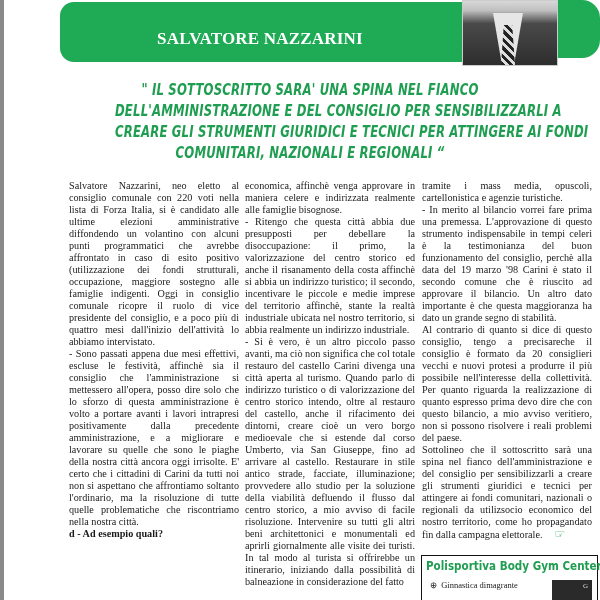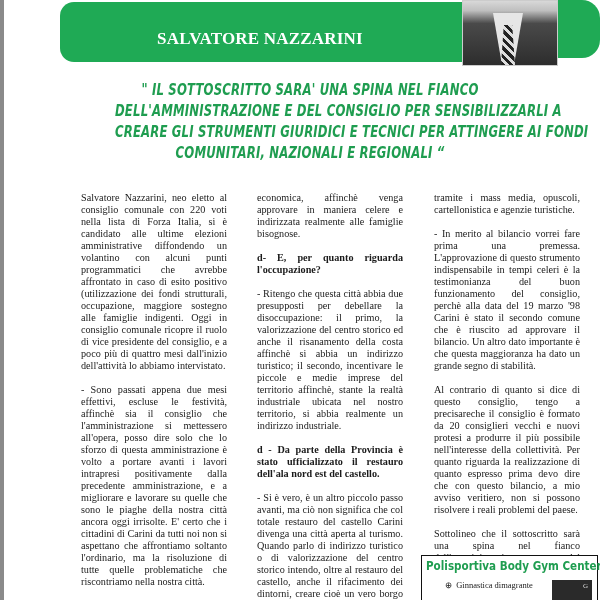--- a/index.html
+++ b/index.html
@@ -52,40 +52,40 @@
     text-align: center; color: #1f9d50;
     font-family: "DejaVu Sans", sans-serif; font-style: italic; font-weight: bold;
     font-size: 15px; line-height: 21px; letter-spacing: 0.2px;
     transform: scaleX(0.78); transform-origin: center top;
   }
   .quote-line { display: block; white-space: nowrap; }
   .col {
     position: absolute; top: 180px; width: 170px;
     font-size: 10.2px; line-height: 12px; text-align: justify;
   }
-  .col p { margin: 12px; }
+  .col p { margin: 0; }
   .col .q { font-weight: bold; }
   .col1 { left: 69px; }
   .col2 { left: 245px; }
   .col3 { left: 422px; font-family: Liberation Serif, serif; }
   .hand-icon {
     display: inline-block; margin-left: 12px; color: #1f9d50; font-size: 12px;
   }
   .ad {
     position: absolute; left: 421px; top: 555px; width: 175px; height: 60px;
     border: 1.5px solid #111; background: #fff;
   }
   .ad-title {
     position: absolute; left: 4px; top: 2px; width: 168px;
     color: #1f9d50; font-family: "DejaVu Sans", sans-serif; font-weight: bold;
     font-size: 13px; white-space: nowrap;
     transform: scaleX(0.8); transform-origin: left top;
   }
   .ad-item {
-    position: absolute; left: 8px; top: 24px; font-size: 8.5px; white-space: nowrap; margin-left: 15px;
+    position: absolute; left: 8px; top: 24px; font-size: 8.5px; white-space: nowrap;
   }
   .ad-item .bullet { margin-right: 4px; }
   .ad-img {
     position: absolute; left: 130px; top: 24px; width: 40px; height: 34px;
     background: #2a2a2a;
   }
   .ad-img span { position: absolute; right: 4px; top: 2px; color: #ddd; font-size: 7px; }
 </style>
 </head>
 <body>
@@ -111,23 +111,21 @@
 
 <div class="col col1">
   <p>Salvatore Nazzarini, neo eletto al consiglio comunale con 220  voti nella lista di Forza Italia, si è candidato alle ultime elezioni amministrative diffondendo un volantino con alcuni punti programmatici che avrebbe affrontato in caso di esito positivo (utilizzazione dei fondi strutturali, occupazione, maggiore sostegno alle famiglie indigenti. Oggi in consiglio comunale ricopre il ruolo di vice presidente del consiglio, e a poco più di quattro mesi dall'inizio dell'attività lo abbiamo intervistato.</p>
   <p>- Sono passati appena due mesi  effettivi, escluse le festività, affinchè sia il consiglio che l'amministrazione si mettessero all'opera, posso dire solo che lo sforzo di questa amministrazione è volto a portare avanti i lavori intrapresi positivamente dalla precedente amministrazione, e  a migliorare e lavorare su quelle che sono le piaghe della nostra città ancora oggi irrisolte. E' certo che i cittadini di Carini da tutti noi non si aspettano che affrontiamo soltanto l'ordinario, ma la risoluzione di tutte quelle problematiche che riscontriamo nella nostra città.</p>
   <p class="q">d - Ad esempio quali?</p>
 
 </div>
 
 <div class="col col2">
   <p>economica, affinchè venga approvare in maniera celere e indirizzata realmente alle famiglie bisognose.</p>
-  <p class="q">d- E, per quanto riguarda l'occupazione?</p>
   <p>- Ritengo che questa città abbia due presupposti per debellare la disoccupazione: il primo, la valorizzazione del centro storico ed anche il risanamento della costa affinchè si abbia un indirizzo turistico; il secondo, incentivare le piccole e medie imprese del territorio affinchè, stante la realtà industriale ubicata nel nostro territorio, si abbia realmente un indirizzo industriale.</p>
-  <p class="q">d - Da parte della Provincia è stato ufficializzato il restauro dell'ala nord est del castello.</p>
   <p>- Si è vero, è un altro piccolo passo avanti, ma ciò non significa che col totale restauro del castello Carini divenga una città aperta al turismo. Quando parlo di indirizzo turistico o di valorizzazione del centro storico intendo, oltre al restauro del castello, anche il rifacimento dei dintorni, creare cioè un vero borgo medioevale che si estende dal corso Umberto, via San Giuseppe, fino ad arrivare al castello. Restaurare in stile antico strade, facciate, illuminazione; provvedere allo studio per la soluzione della viabilità defluendo il flusso dal centro storico, a mio avviso di facile risoluzione. Intervenire su tutti gli altri beni architettonici e monumentali ed aprirli giornalmente alle visite dei turisti. In tal modo al turista si offrirebbe un itinerario, iniziando dalla possibilità di balneazione in considerazione del fatto</p>
 </div>
 
 <div class="col col3">
   <p>tramite i mass media, opuscoli, cartellonistica e agenzie turistiche.</p>
   <p>- In merito al bilancio vorrei fare prima una premessa. L'approvazione di questo strumento indispensabile in tempi celeri è la testimonianza del buon funzionamento del consiglio, perchè alla data del 19 marzo '98 Carini è stato il secondo comune che è riuscito ad approvare il bilancio. Un altro dato importante è che questa maggioranza ha dato un grande segno di stabilità.</p>
   <p>Al contrario di quanto si dice di questo consiglio, tengo a precisareche il consiglio è formato da 20 consiglieri vecchi e nuovi protesi a produrre il più possibile nell'interesse della collettività. Per quanto riguarda la realizzazione di quanto espresso prima devo dire che con questo bilancio, a mio avviso veritiero, non si possono risolvere i reali problemi del paese.</p>
   <p><span>Sottolineo che il sottoscritto sarà una spina nel fianco dell'amministrazione e del consiglio per sensibilizzarli a  creare gli strumenti giuridici e tecnici per attingere ai fondi comunitari, nazionali o regionali da utilizsocio economico del nostro territorio, come ho propagandato fin dalla campagna elettorale.</span><span class="hand-icon">☞</span></p>
 </div>
 

